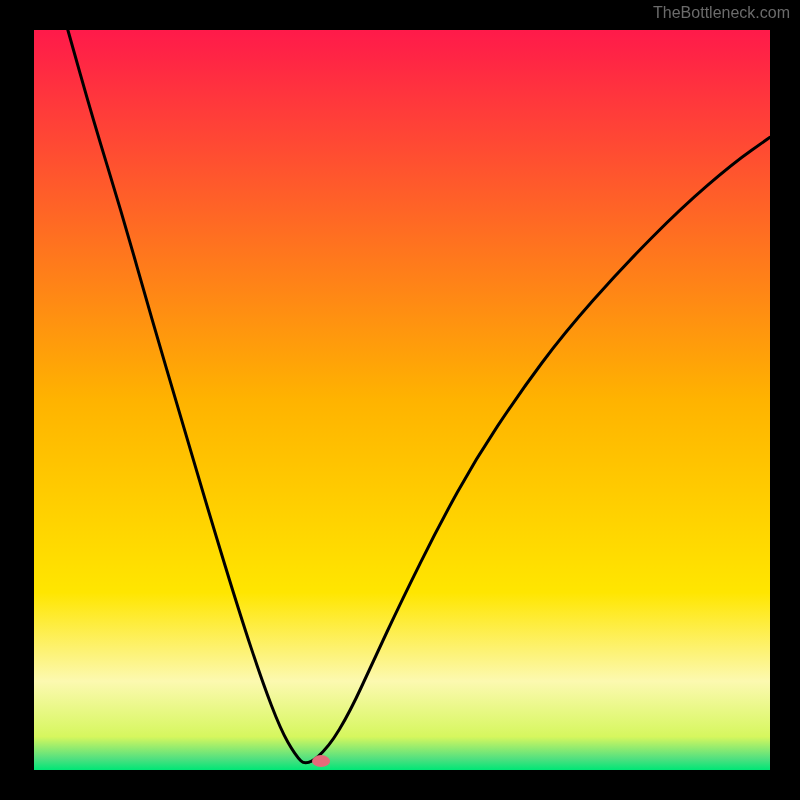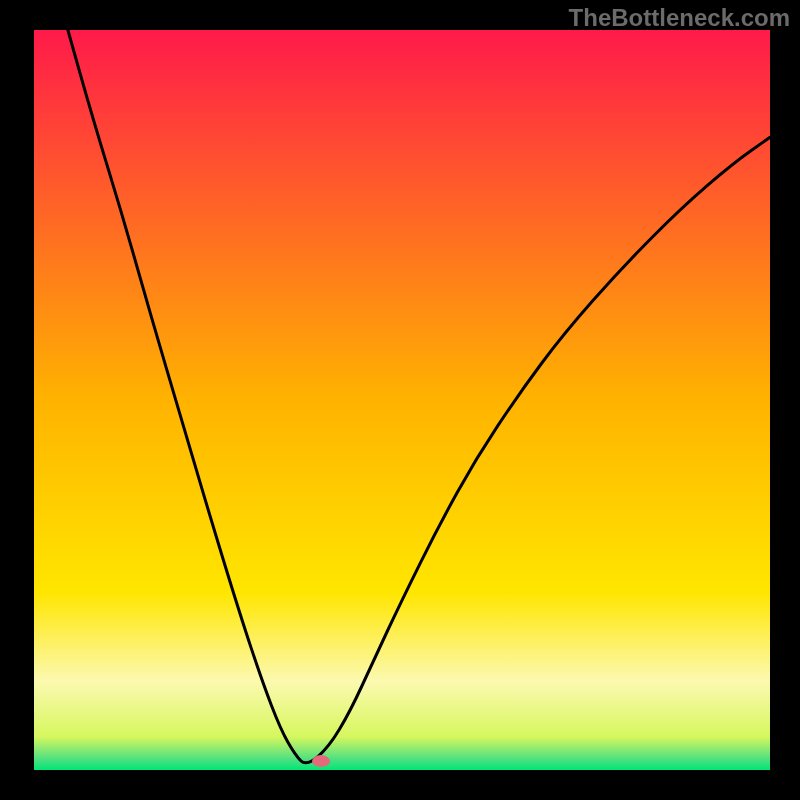--- a/index.html
+++ b/index.html
@@ -14,22 +14,22 @@
   .container {
     position: relative;
     width: 800px;
     height: 800px;
   }
   .watermark {
     position: absolute;
     top: 4px;
     right: 10px;
     color: #6b6b6b;
-    font-size: 24px;
-    font-weight: 700;
+    font-size: 16px;
+    font-weight: 400;
     z-index: 10;
   }
   svg {
     display: block;
   }
 </style>
 </head>
 <body>
 <div class="container">
 

